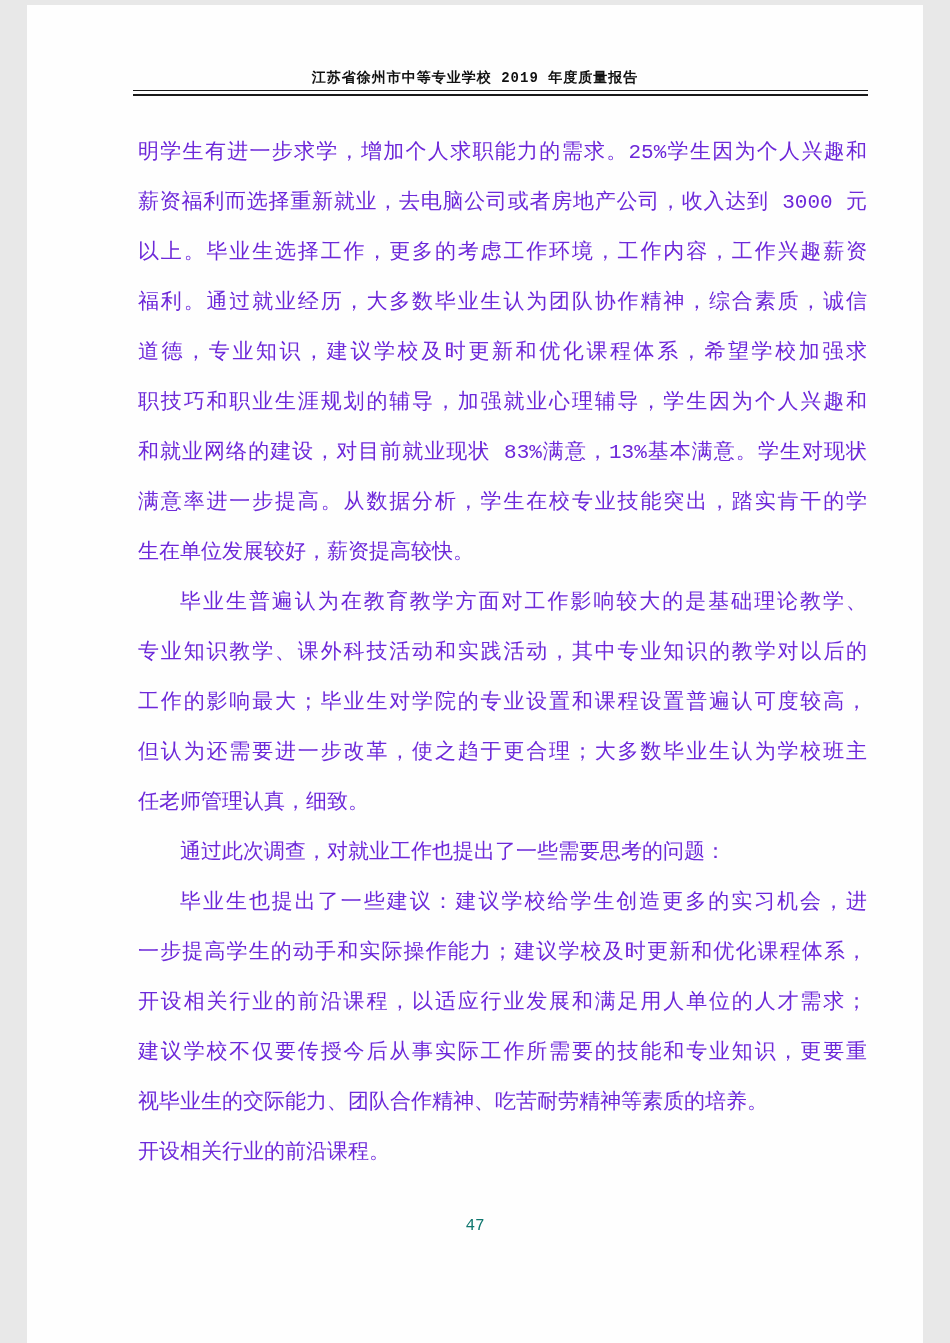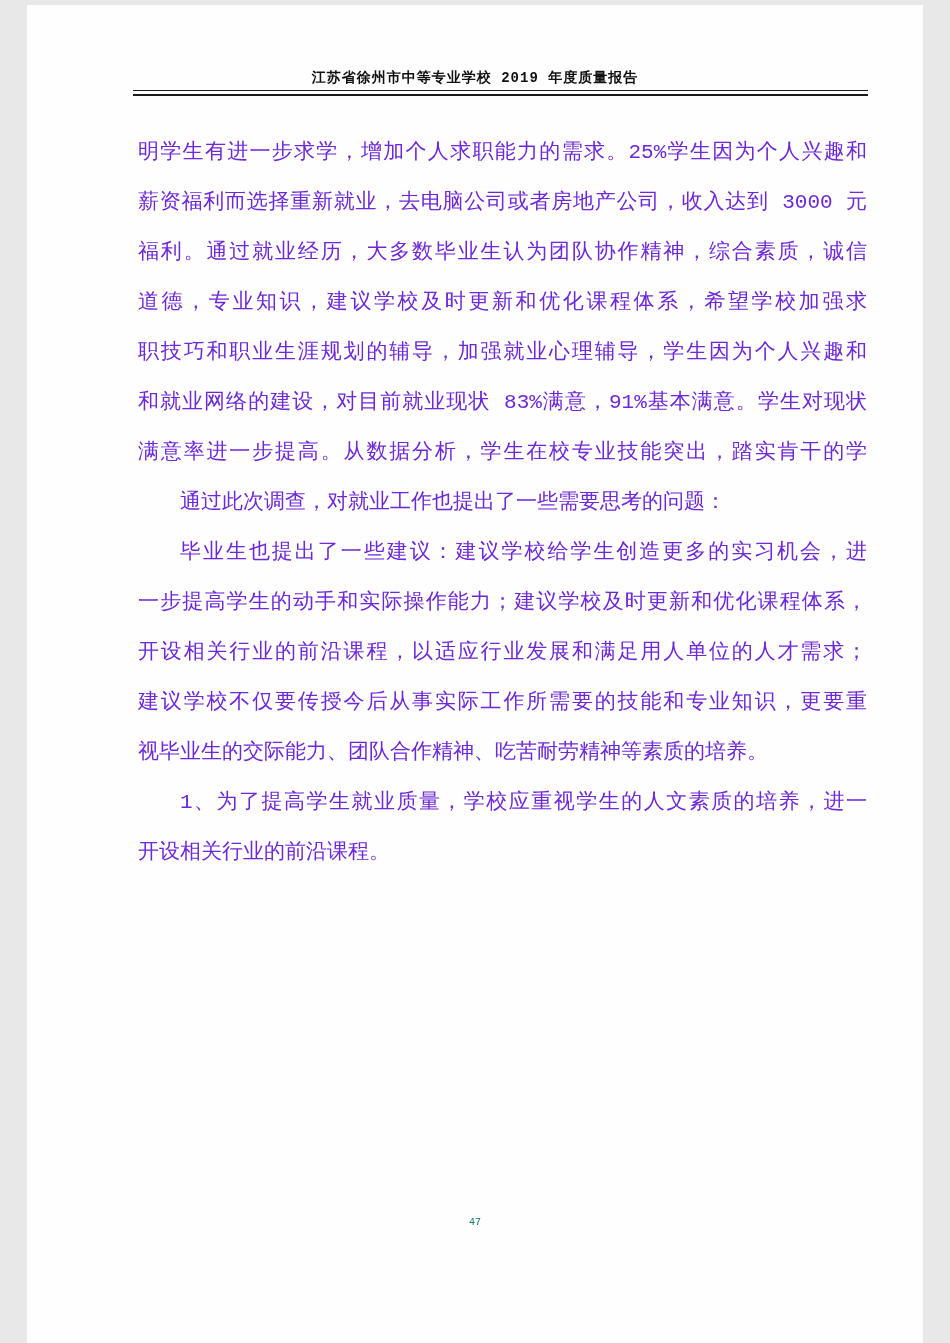--- a/index.html
+++ b/index.html
@@ -64,54 +64,62 @@
   .line.last {
     text-align-last: left;
   }
   
   .page-number {
     position: absolute;
     top: 1212px;
     left: 0;
     width: 100%;
     text-align: center;
-    font-size: 10px;
+    font-size: 16px;
     color: #0f766e;
   }
 </style>
 </head>
 <body>
 
 <div class="page">
 
   <div class="header-title">江苏省徐州市中等专业学校 2019 年度质量报告</div>
 
   <div class="header-rule"></div>
 
   <div class="doc-body" id="body-paragraphs">
       <div class="paragraph">
         <div class="line">明学生有进一步求学，增加个人求职能力的需求。25%学生因为个人兴趣和</div>
         <div class="line">薪资福利而选择重新就业，去电脑公司或者房地产公司，收入达到 3000 元</div>
+        <div class="line">以上。毕业生选择工作，更多的考虑工作环境，工作内容，工作兴趣薪资</div>
         <div class="line">福利。通过就业经历，大多数毕业生认为团队协作精神，综合素质，诚信</div>
         <div class="line">道德，专业知识，建议学校及时更新和优化课程体系，希望学校加强求</div>
         <div class="line">职技巧和职业生涯规划的辅导，加强就业心理辅导，学生因为个人兴趣和</div>
-        <div class="line">和就业网络的建设，对目前就业现状 83%满意，91%基本满意。学生对现状</div>
+        <div class="line">和就业网络的建设，对目前就业现状 83%满意，13%基本满意。学生对现状</div>
         <div class="line">满意率进一步提高。从数据分析，学生在校专业技能突出，踏实肯干的学</div>
+        <div class="line last">生在单位发展较好，薪资提高较快。</div>
+      </div>
+      <div class="paragraph">
+        <div class="line indent">毕业生普遍认为在教育教学方面对工作影响较大的是基础理论教学、</div>
+        <div class="line">专业知识教学、课外科技活动和实践活动，其中专业知识的教学对以后的</div>
+        <div class="line">工作的影响最大；毕业生对学院的专业设置和课程设置普遍认可度较高，</div>
+        <div class="line">但认为还需要进一步改革，使之趋于更合理；大多数毕业生认为学校班主</div>
+        <div class="line last">任老师管理认真，细致。</div>
       </div>
       <div class="paragraph">
         <div class="line indent last">通过此次调查，对就业工作也提出了一些需要思考的问题：</div>
       </div>
       <div class="paragraph">
         <div class="line indent">毕业生也提出了一些建议：建议学校给学生创造更多的实习机会，进</div>
         <div class="line">一步提高学生的动手和实际操作能力；建议学校及时更新和优化课程体系，</div>
         <div class="line">开设相关行业的前沿课程，以适应行业发展和满足用人单位的人才需求；</div>
         <div class="line">建议学校不仅要传授今后从事实际工作所需要的技能和专业知识，更要重</div>
         <div class="line last">视毕业生的交际能力、团队合作精神、吃苦耐劳精神等素质的培养。</div>
       </div>
       <div class="paragraph">
-        <div class="line indent">1、为了提高学生就业质量，学校应重视学生的人文素质的培养，进一</div>
         <div class="line last">开设相关行业的前沿课程。</div>
       </div>
     </div>
 
   <div class="page-number">47</div>
 
 </div>
 
 </body></html>

